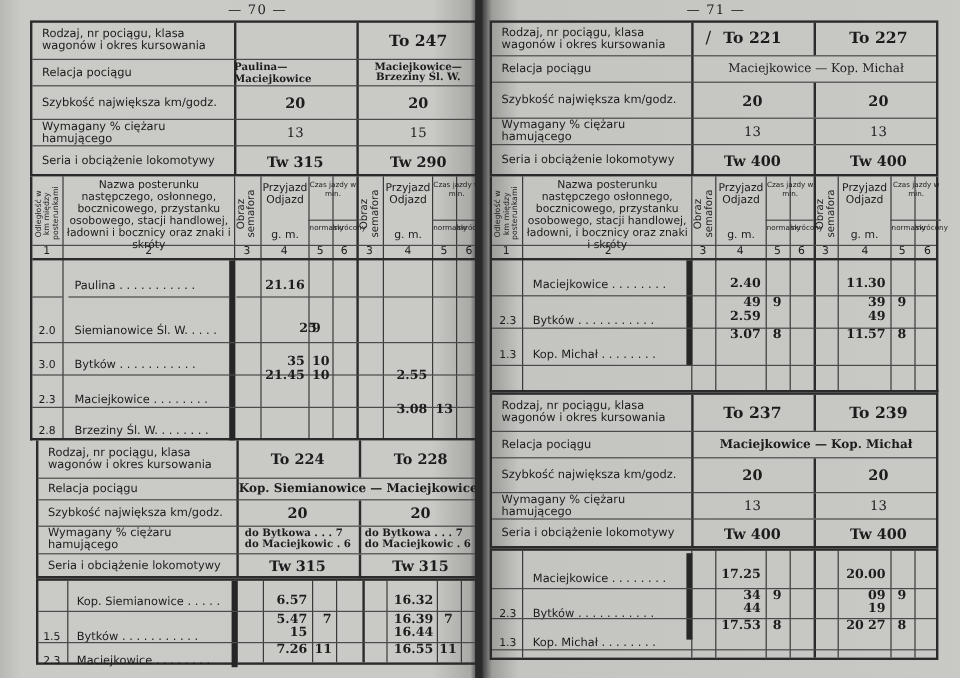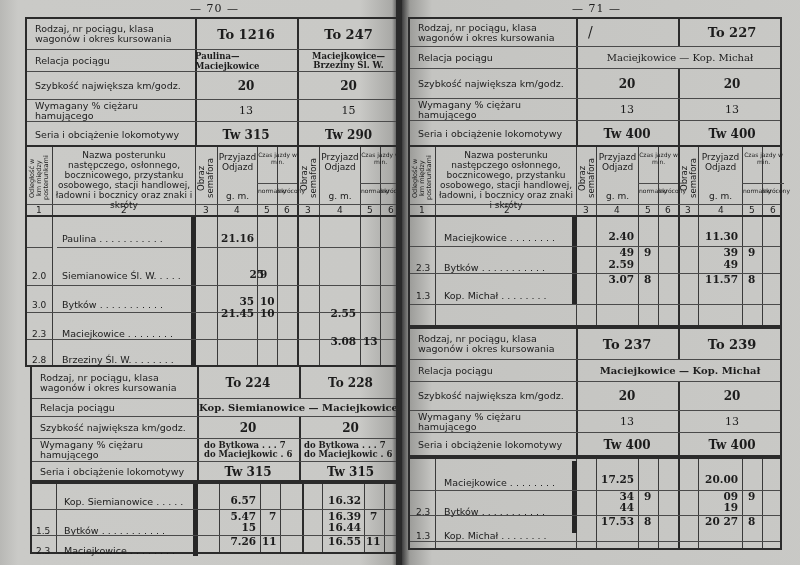--- a/index.html
+++ b/index.html
@@ -33,21 +33,20 @@
 <body>
 
 <div class="page left">
   <div class="pnum" style="left:190px;">— 70 —</div>
 
   <div class="tbl" style="left:25px;top:17px;width:373px;height:130px;">
     <div class="vline thick" style="left:168px;"></div>
     <div class="vline thick" style="left:270px;"></div>
     <div class="row" style="top:0;height:31px;">
       <div class="cell lbl" style="left:0;width:168px;">Rodzaj, nr pociągu, klasa wagonów i okres kursowania</div>
-      <div class="cell val" style="left:168px;width:102px;font-size:13px;">To 1216</div>
       <div class="cell val" style="left:270px;width:103px;font-size:13px;">To 247</div>
     </div>
     <div class="row" style="top:31px;height:22px;">
       <div class="cell lbl" style="left:0;width:168px;">Relacja pociągu</div>
       <div class="cell val small" style="left:168px;width:102px;font-size:8.5px;">Paulina—Maciejkowice</div>
       <div class="cell val small" style="left:270px;width:103px;font-size:8.5px;text-align:center;padding:0 8px;line-height:9px;">Maciejkowice—Brzeziny Śl. W.</div>
     </div>
     <div class="row" style="top:53px;height:28px;">
       <div class="cell lbl" style="left:0;width:168px;">Szybkość największa km/godz.</div>
       <div class="cell val" style="left:168px;width:102px;">20</div>
@@ -213,20 +212,21 @@
 <div class="gutter"></div>
 
 <div class="page right">
   <div class="pnum" style="left:170px;">— 71 —</div>
 
   <div class="tbl" style="left:6px;top:17px;width:374px;height:130px;">
     <div class="vline thick" style="left:166px;"></div>
     <div class="row" style="top:0;height:28px;">
       <div class="cell lbl" style="left:0;width:166px;">Rodzaj, nr pociągu, klasa wagonów i okres kursowania</div>
       <div class="m" style="left:178px;top:5px;font-size:14px;font-weight:normal;">/</div>
+      <div class="cell val" style="left:166px;width:102px;font-size:13px;">To 221</div>
       <div class="cell val" style="left:268px;width:106px;font-size:13px;border-left:2px solid #2b2b2b;">To 227</div>
     </div>
     <div class="row" style="top:28px;height:22px;">
       <div class="cell lbl" style="left:0;width:166px;">Relacja pociągu</div>
       <div class="cell val small" style="left:166px;width:208px;font-weight:normal;">Maciejkowice — Kop. Michał</div>
     </div>
     <div class="row" style="top:50px;height:30px;">
       <div class="cell lbl" style="left:0;width:166px;">Szybkość największa km/godz.</div>
       <div class="cell val" style="left:166px;width:102px;">20</div>
       <div class="cell val" style="left:268px;width:106px;border-left:2px solid #2b2b2b;">20</div>

